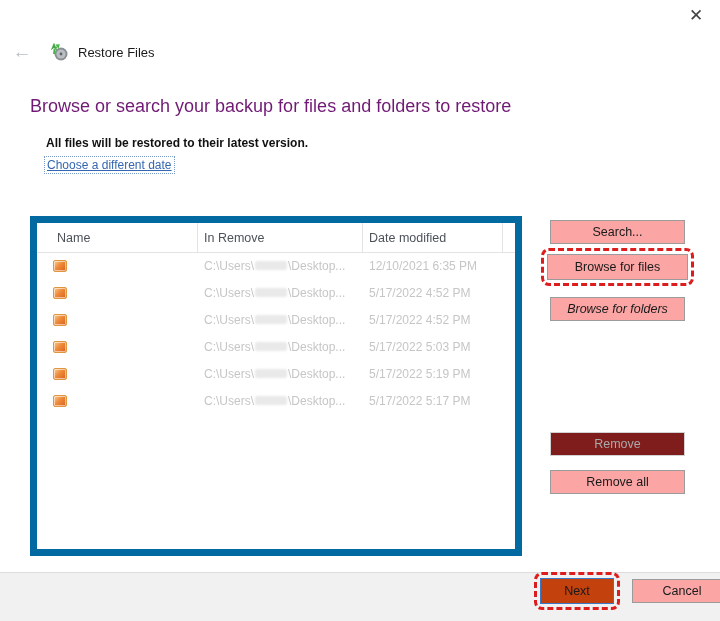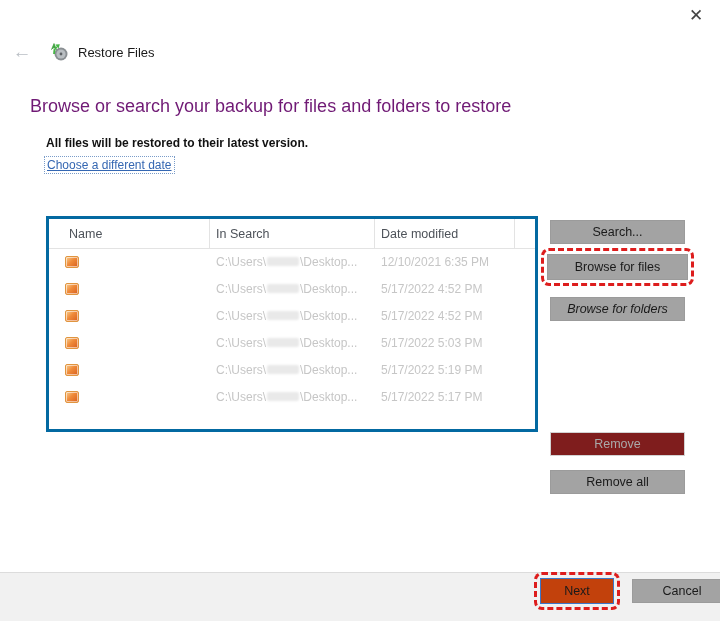--- a/index.html
+++ b/index.html
@@ -38,22 +38,22 @@
     font-size:12px; font-weight:700; color:#111;
   }
   .date-link {
     position:absolute; top:157px; left:45px;
     font-size:12px; color:#3567b2; text-decoration:underline;
     outline:1px dotted #7a9cc9; padding:1px 2px; cursor:pointer;
   }
 
   
   .listbox {
-    position:absolute; left:46px; top:216px; width:492px; height:216px;
-    border:3px solid #0369a1; background:#fff;
+    position:absolute; left:30px; top:216px; width:492px; height:340px;
+    border:7px solid #0369a1; background:#fff;
   }
   .lv-header {
     display:flex; height:30px; align-items:stretch;
     border-bottom:1px solid #e3e3e3; font-size:12.5px; color:#4d5259;
   }
   .lv-col {
     display:flex; align-items:center;
     border-right:1px solid #e3e3e3; overflow:hidden;
   }
   .lv-col.c-name   { width:161px; padding-left:20px; }
@@ -74,21 +74,21 @@
   .col.date   { left:332px; }
   .blur {
     display:inline-block; width:32px; height:9px; margin:0 1px;
     background:#e9e9e9; border-radius:2px; filter:blur(1px);
     vertical-align:baseline;
   }
 
   
   .btn {
     position:absolute; left:550px; width:135px; height:24px;
-    background:#a3a3a3; border:1px solid #9b9b9b;
+    background:#fca5a5; border:1px solid #9b9b9b;
     font-family:"Liberation Sans", sans-serif;
     font-size:12.5px; color:#1a1a1a; text-align:center; line-height:22px;
     cursor:pointer;
   }
   .btn.disabled {
     background:#7f1d1d; border-color:#d2d2d2; color:#a9a9a9; cursor:default;
   }
   #btn-search        { top:220px; }
   #btn-browse-folders{ top:297px;font-style:italic; }
   #btn-remove        { top:432px; }
@@ -132,21 +132,21 @@
   <span class="nav-title">Restore Files</span>
 </div>
 
 <div class="heading">Browse or search your backup for files and folders to restore</div>
 <div class="subtext">All files will be restored to their latest version.</div>
 <a class="date-link">Choose a different date</a>
 
 <div class="listbox">
   <div class="lv-header">
     <div class="lv-col c-name">Name</div>
-    <div class="lv-col c-folder">In Search</div>
+    <div class="lv-col c-folder">In Remove</div>
     <div class="lv-col c-date">Date modified</div>
     <div class="lv-col c-rest"></div>
   </div>
   <div class="lv-body">
 
     <div class="row">
       <span class="ficon"></span>
       <span class="col folder"><span>C:\Users\</span><span class="blur"></span><span>\Desktop...</span></span>
       <span class="col date">12/10/2021 6:35 PM</span>
     </div>

